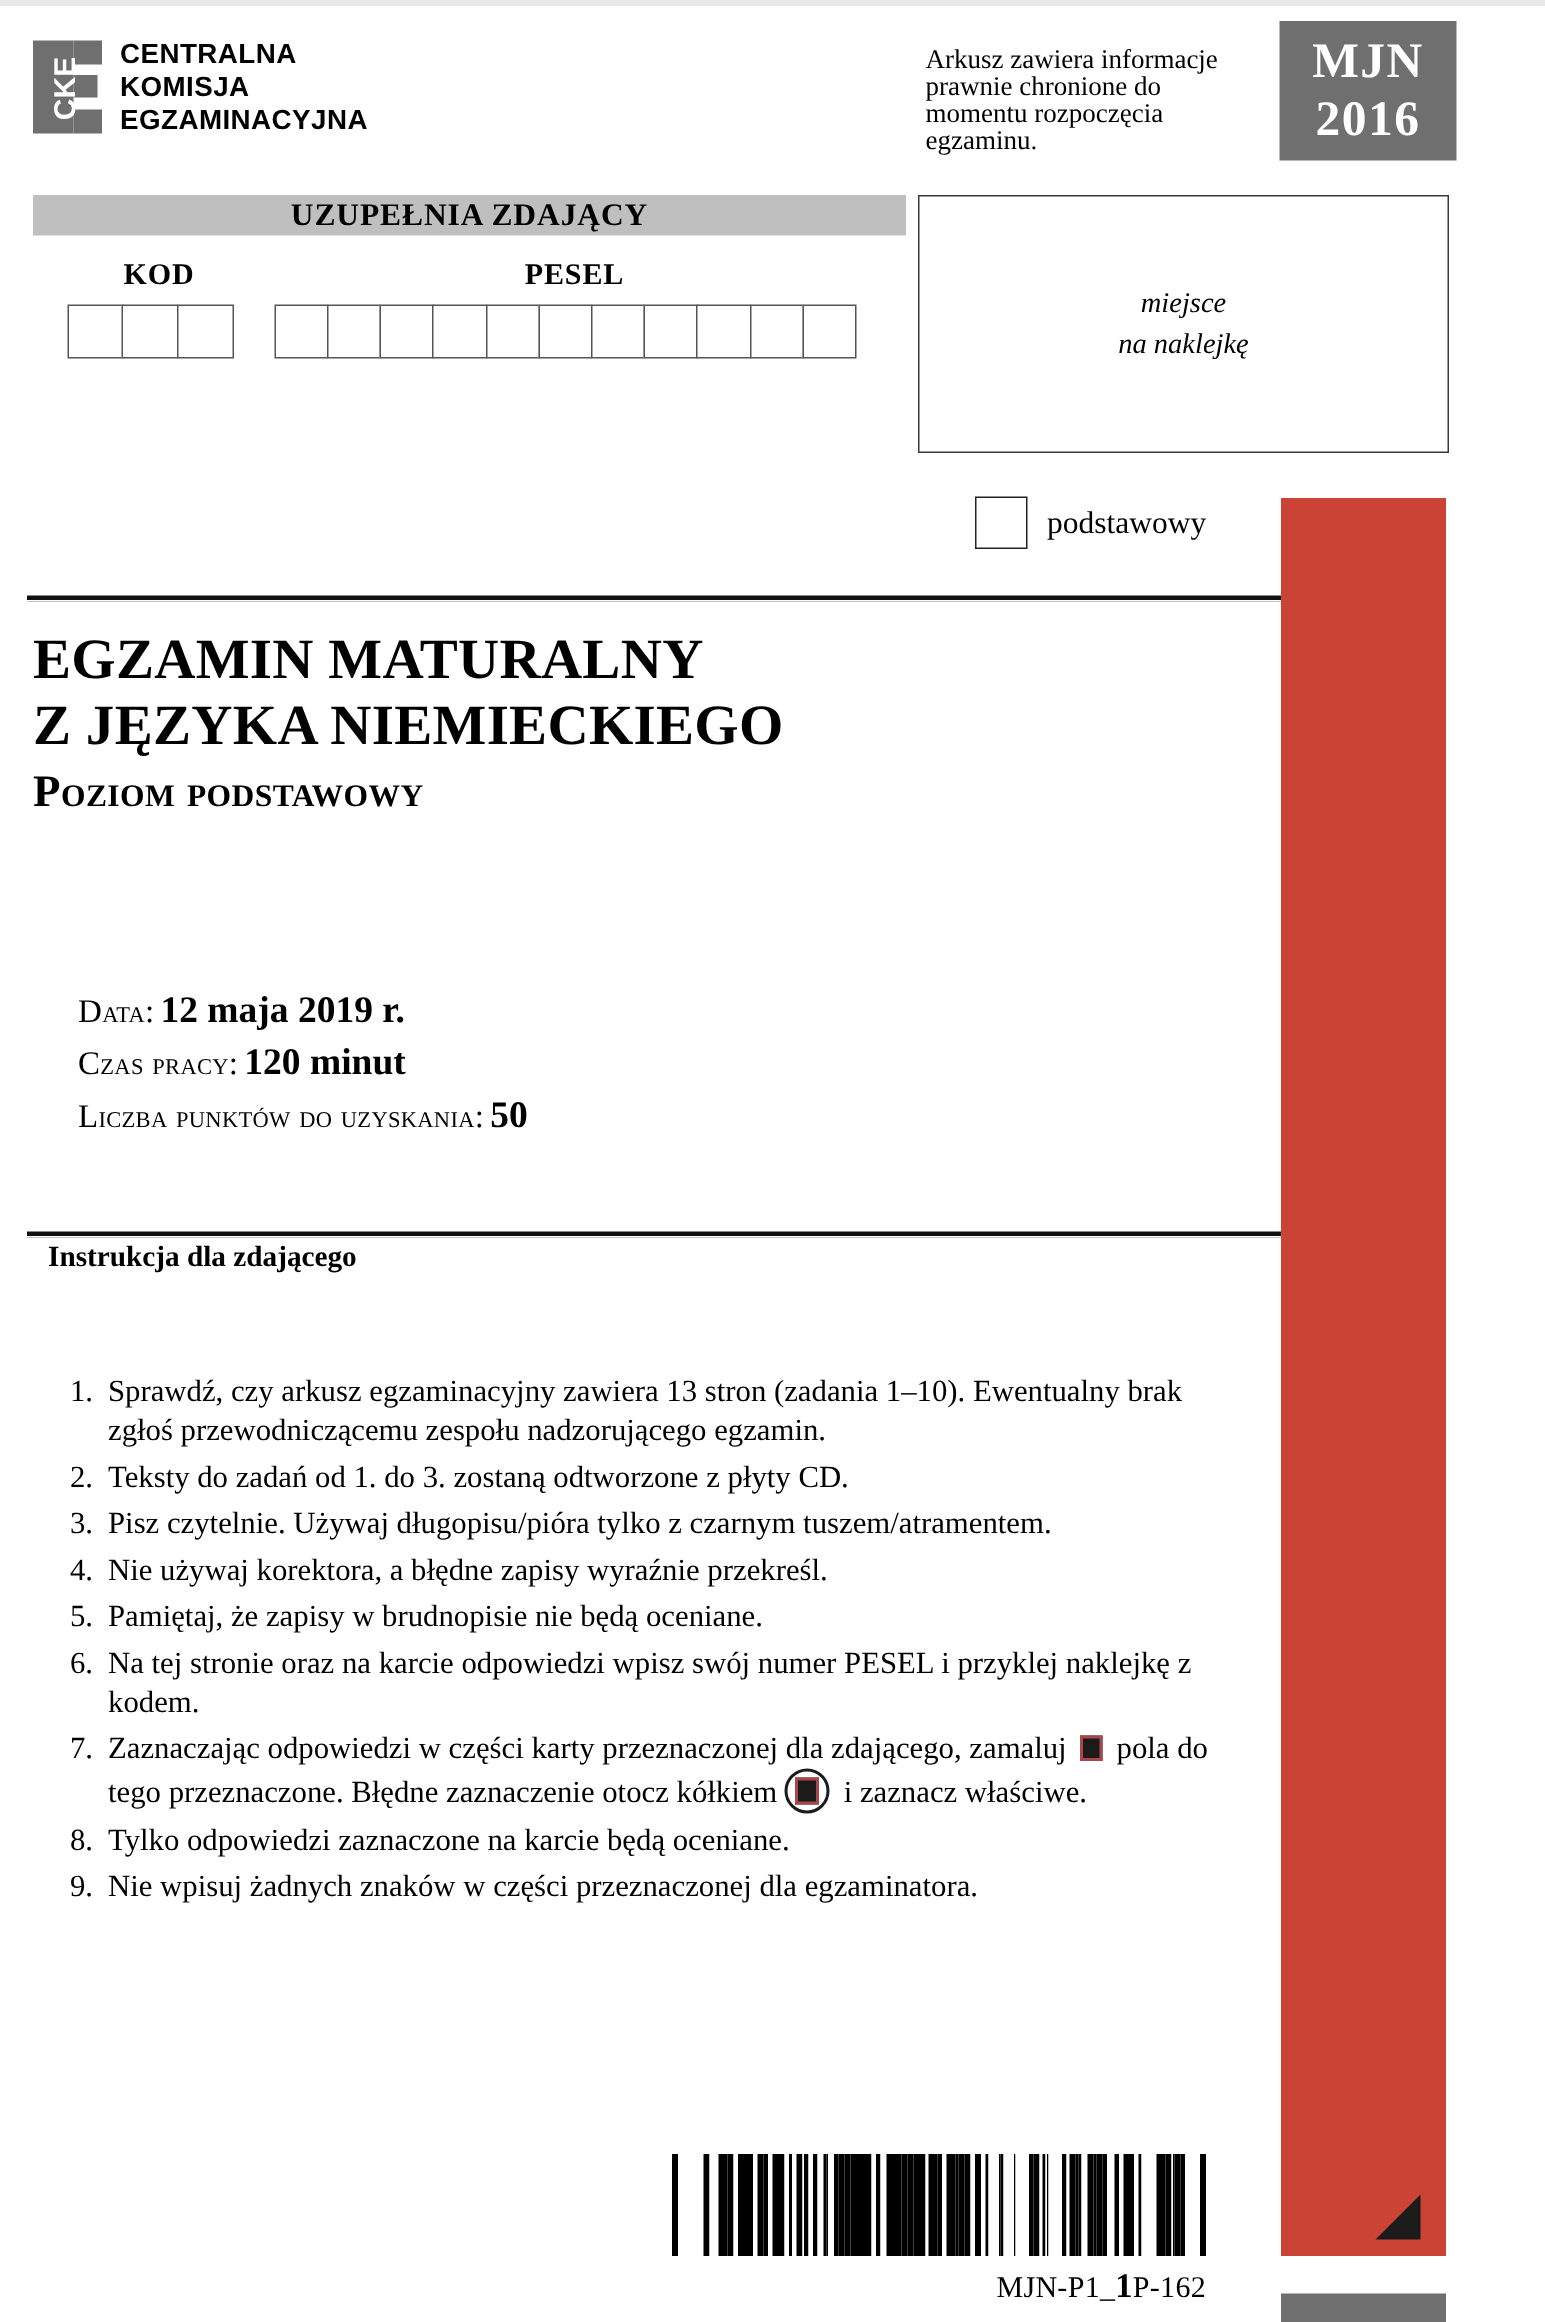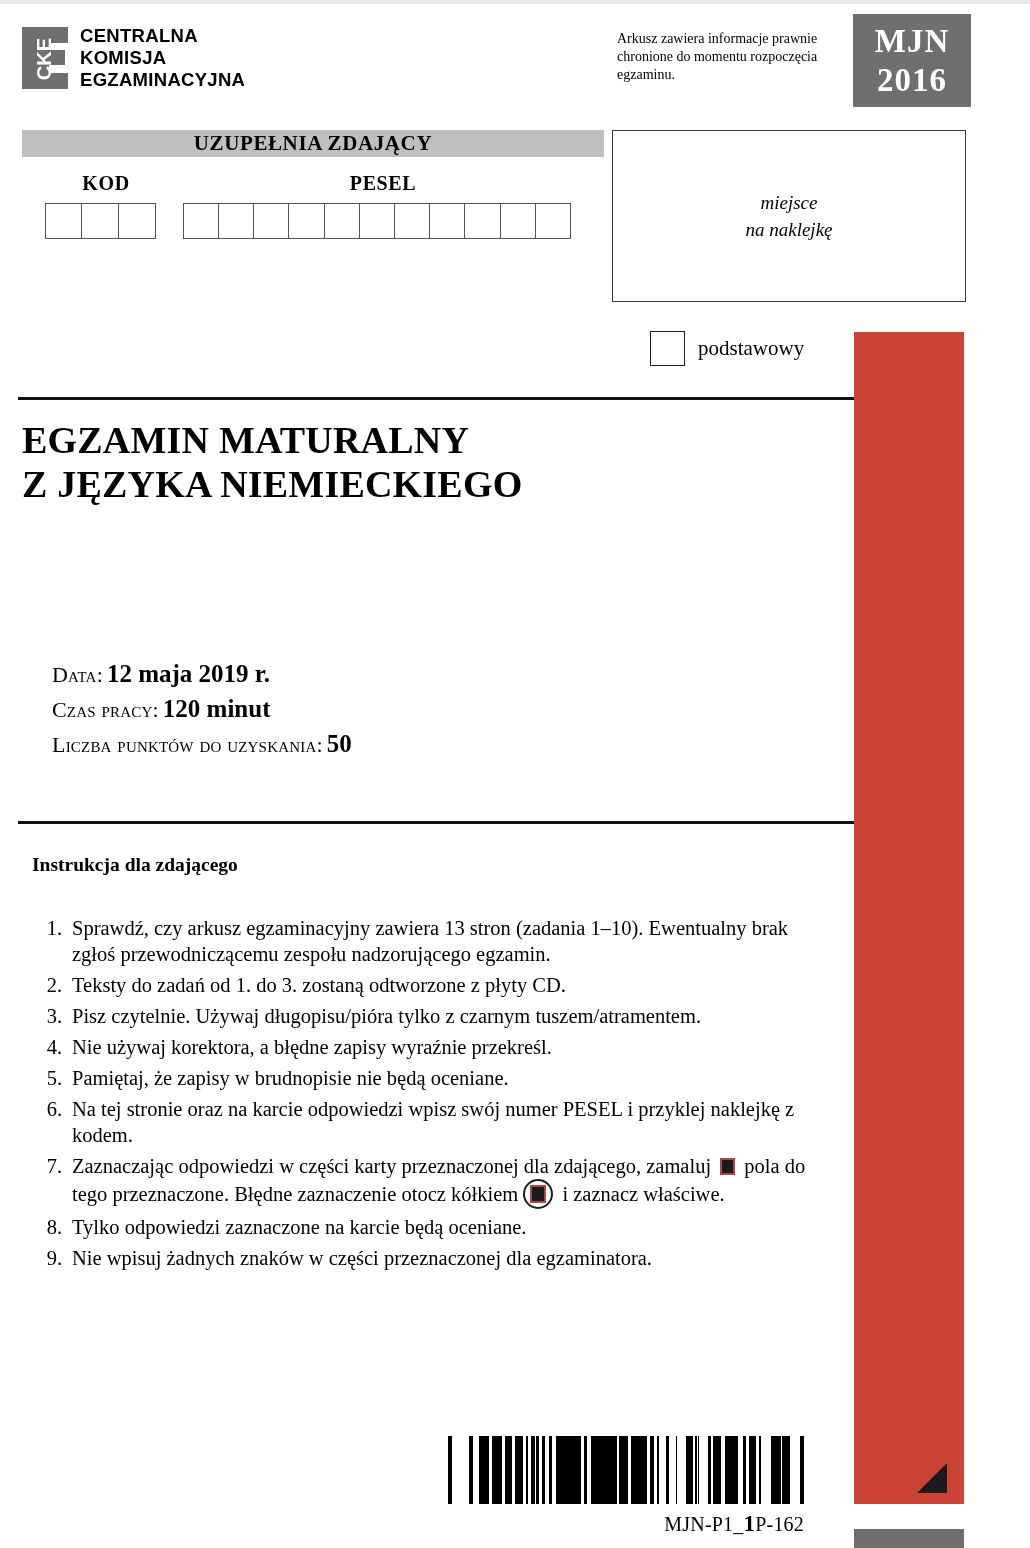--- a/index.html
+++ b/index.html
@@ -70,21 +70,21 @@
     line-height: 22px;
     letter-spacing: 0.3px;
     color: #000000;
   }
 
   .protect-note {
     position: absolute;
     left: 617px; top: 30px;
     width: 215px;
     font-family: "Liberation Serif", serif;
-    font-size: 14px;
+    font-size: 18px;
     line-height: 18px;
   }
 
   .mjn-box {
     position: absolute;
     left: 853px; top: 14px;
     width: 118px; height: 93px;
     background: #6f6f6f;
     color: #ffffff;
     display: flex;
@@ -243,21 +243,21 @@
   }
   .meta-value {
     font-weight: bold;
     font-size: 25px;
     margin-left: 4px;
   }
 
   
   .instr-heading {
     position: absolute;
-    left: 32px; top: 854px;
+    left: 32px; top: 828px;
     font-weight: bold;
     font-size: 19.5px;
   }
   .instr-list {
     position: absolute;
     left: 24px; top: 915px;
     width: 800px;
     margin: 0;
     padding: 0;
     list-style: none;
@@ -404,20 +404,21 @@
     <div class="corner-tri" style="left:63px;top:1131px;"></div>
   </div>
   <div class="gray-bar"></div>
 
   <div class="rule rule-top"></div>
   <div class="rule rule-bot"></div>
 
   <div class="title-block">
     <div class="title-line">EGZAMIN MATURALNY</div>
     <div class="title-line">Z JĘZYKA NIEMIECKIEGO</div>
+    <div class="level-line">Poziom podstawowy</div>
   </div>
 
   <div class="meta-block" id="meta-block">
       <div class="meta-row"><span class="meta-label">Data:</span><span class="meta-value">12 maja 2019 r.</span></div>
       <div class="meta-row"><span class="meta-label">Czas pracy:</span><span class="meta-value">120 minut</span></div>
       <div class="meta-row"><span class="meta-label">Liczba punktów do uzyskania:</span><span class="meta-value">50</span></div>
     </div>
 
   <div class="instr-heading">Instrukcja dla zdającego</div>
   <ul class="instr-list" id="instr-list">

